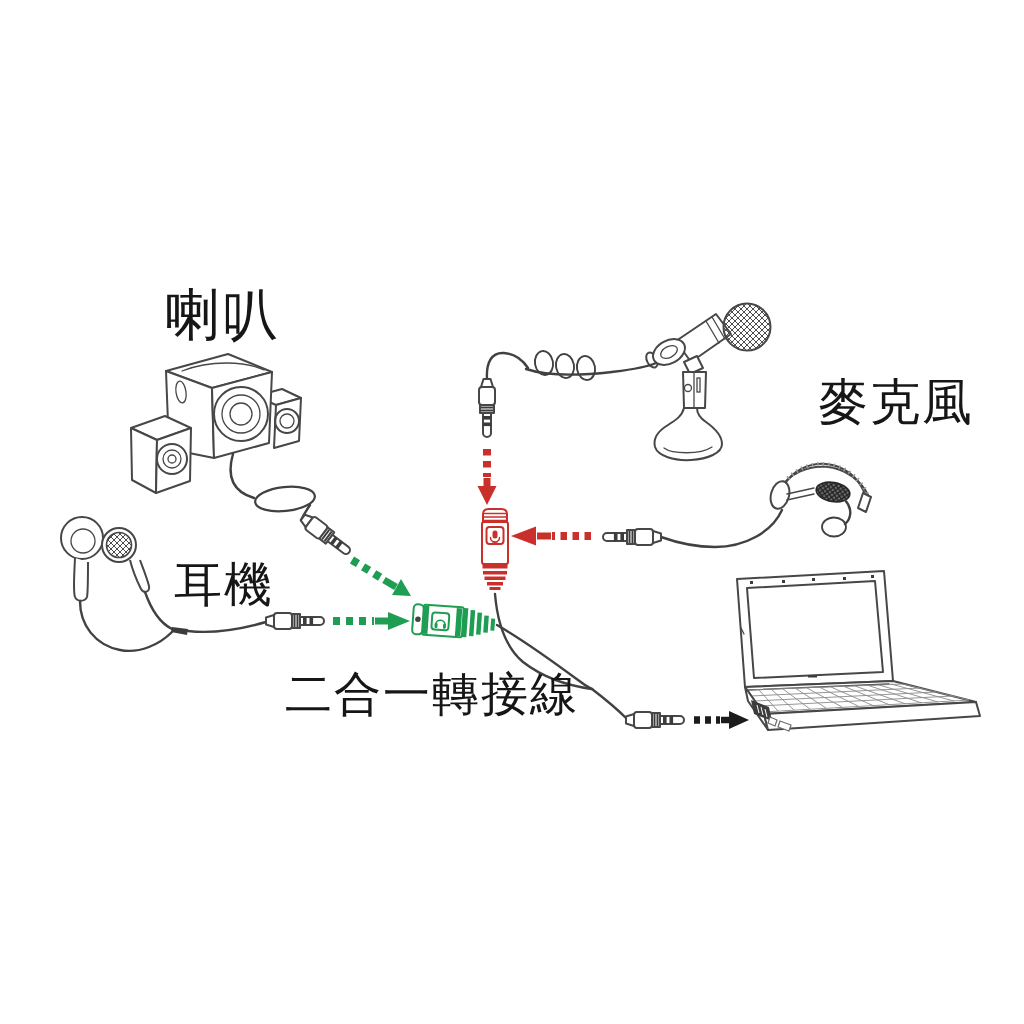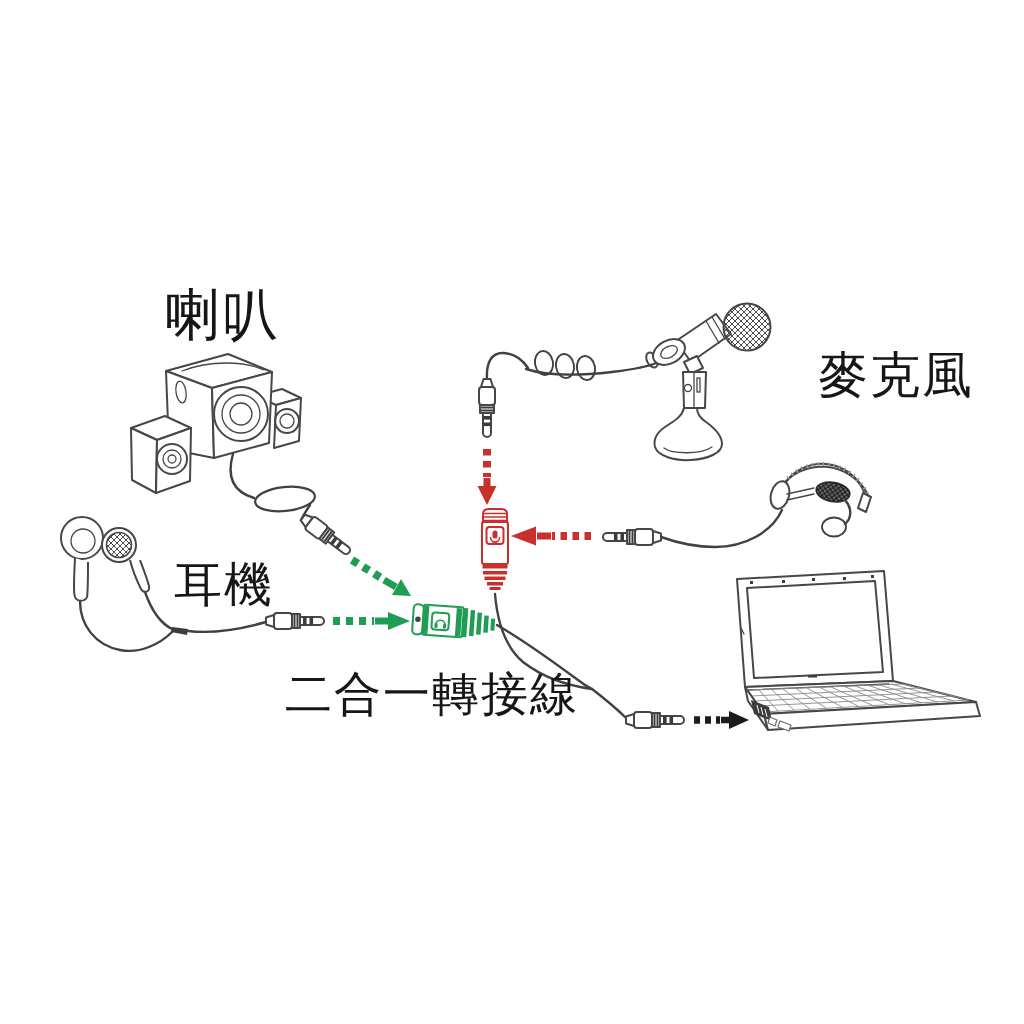--- a/index.html
+++ b/index.html
@@ -1,21 +1,21 @@
 <!DOCTYPE html>
 <html style="--adapter_green: #1f9e53; --adapter_red: #c9302c; --line_gray: #474747; --arrow_black: #1c1c1c; --background: #ffffff;"><head>
 <meta charset="utf-8">
 <style>
   html,body{margin:0;padding:0;background:#fff;}
   .stage{position:relative;width:1024px;height:816px;background:var(--background,#fff);overflow:hidden;
          font-family:"Liberation Sans", sans-serif;}
   .stage svg{position:absolute;left:0;top:0;}
   .lbl{position:absolute;color:#161616;font-weight:500;white-space:nowrap;letter-spacing:2px;line-height:1;}
   .lbl-speakers{left:164px;top:287px;font-size:56px;}
-  .lbl-mic{left:818px;top:350px;font-size:50px;}
+  .lbl-mic{left:818px;top:377px;font-size:50px;}
   .lbl-ear{left:174px;top:561px;font-size:48px;}
   .lbl-adapter{left:285px;top:670px;font-size:47px;}
 
   
   .ol{fill:#fff;stroke:var(--line_gray,#474747);stroke-width:2;stroke-linejoin:round;}
   .st{fill:none;stroke:var(--line_gray,#474747);stroke-width:2;stroke-linecap:round;stroke-linejoin:round;}
   .st1{fill:none;stroke:var(--line_gray,#474747);stroke-width:1.3;stroke-linecap:round;}
   .dark{fill:#3c3c3c;stroke:none;}
   .cab{fill:none;stroke:#414141;stroke-width:2.4;stroke-linecap:round;}
   .key{stroke:#8a8a8a;stroke-width:0.9;fill:none;}

